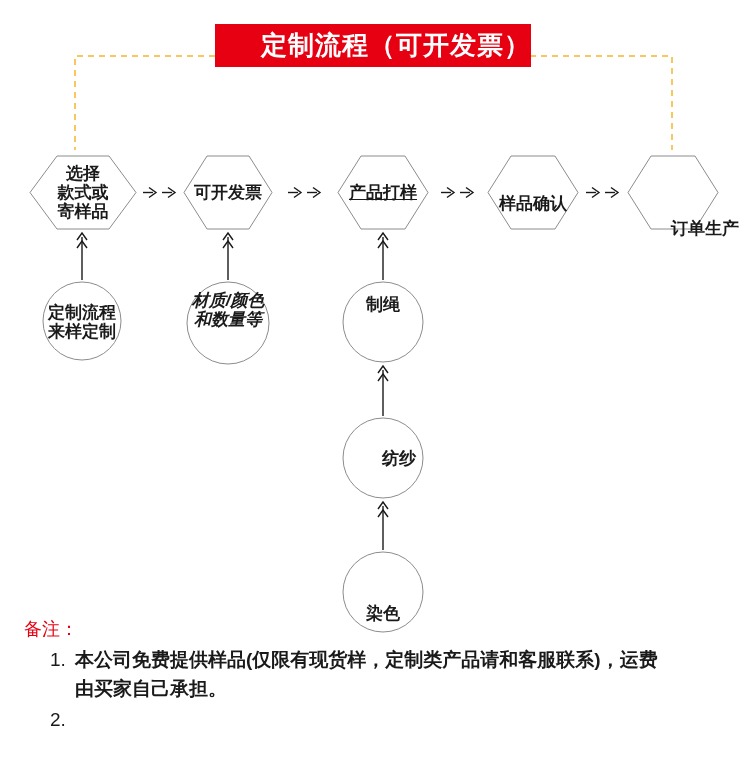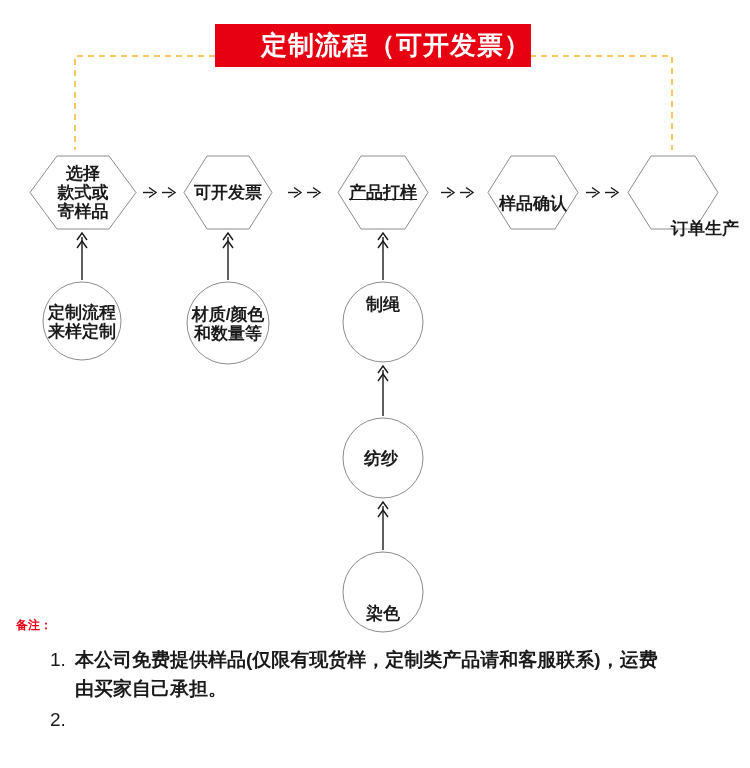--- a/index.html
+++ b/index.html
@@ -45,29 +45,29 @@
     line-height: 19px;
     white-space: pre-line;
     z-index: 3;
   }
   .hl1 { left: 30px;  top: 164px; width: 106px; }
   .hl2 { left: 184px; top: 183px; width: 88px; }
   .hl3 { left: 338px; top: 183px; width: 90px; text-decoration: underline; }
   .hl4 { left: 488px; top: 194px; width: 90px; }
   .hl5 { left: 660px; top: 183px; width: 90px; margin-top: 36px; }
   .cl1 { left: 37px;  top: 303px; width: 90px; }
-  .cl2 { left: 183px; top: 305px; width: 90px; }
+  .cl2 { left: 183px; top: 291px; width: 90px; font-style: italic; }
   .cl3 { left: 338px; top: 295px; width: 90px; }
-  .cl4 { left: 336px; top: 449px; width: 90px; }
+  .cl4 { left: 354px; top: 449px; width: 90px; }
   .cl5 { left: 338px; top: 604px; width: 90px; }
   .notes-heading {
     position: absolute;
-    left: 16px; top: 617px;
-    font-size: 12px;
-    font-weight: bold;
+    left: 24px; top: 617px;
+    font-size: 18px;
+    font-weight: normal;
     color: var(--accent-red, #e60012);
     z-index: 3;
   }
   .notes {
     position: absolute;
     left: 48px; top: 645px;
     width: 678px;
     z-index: 3;
   }
   .note-item {

